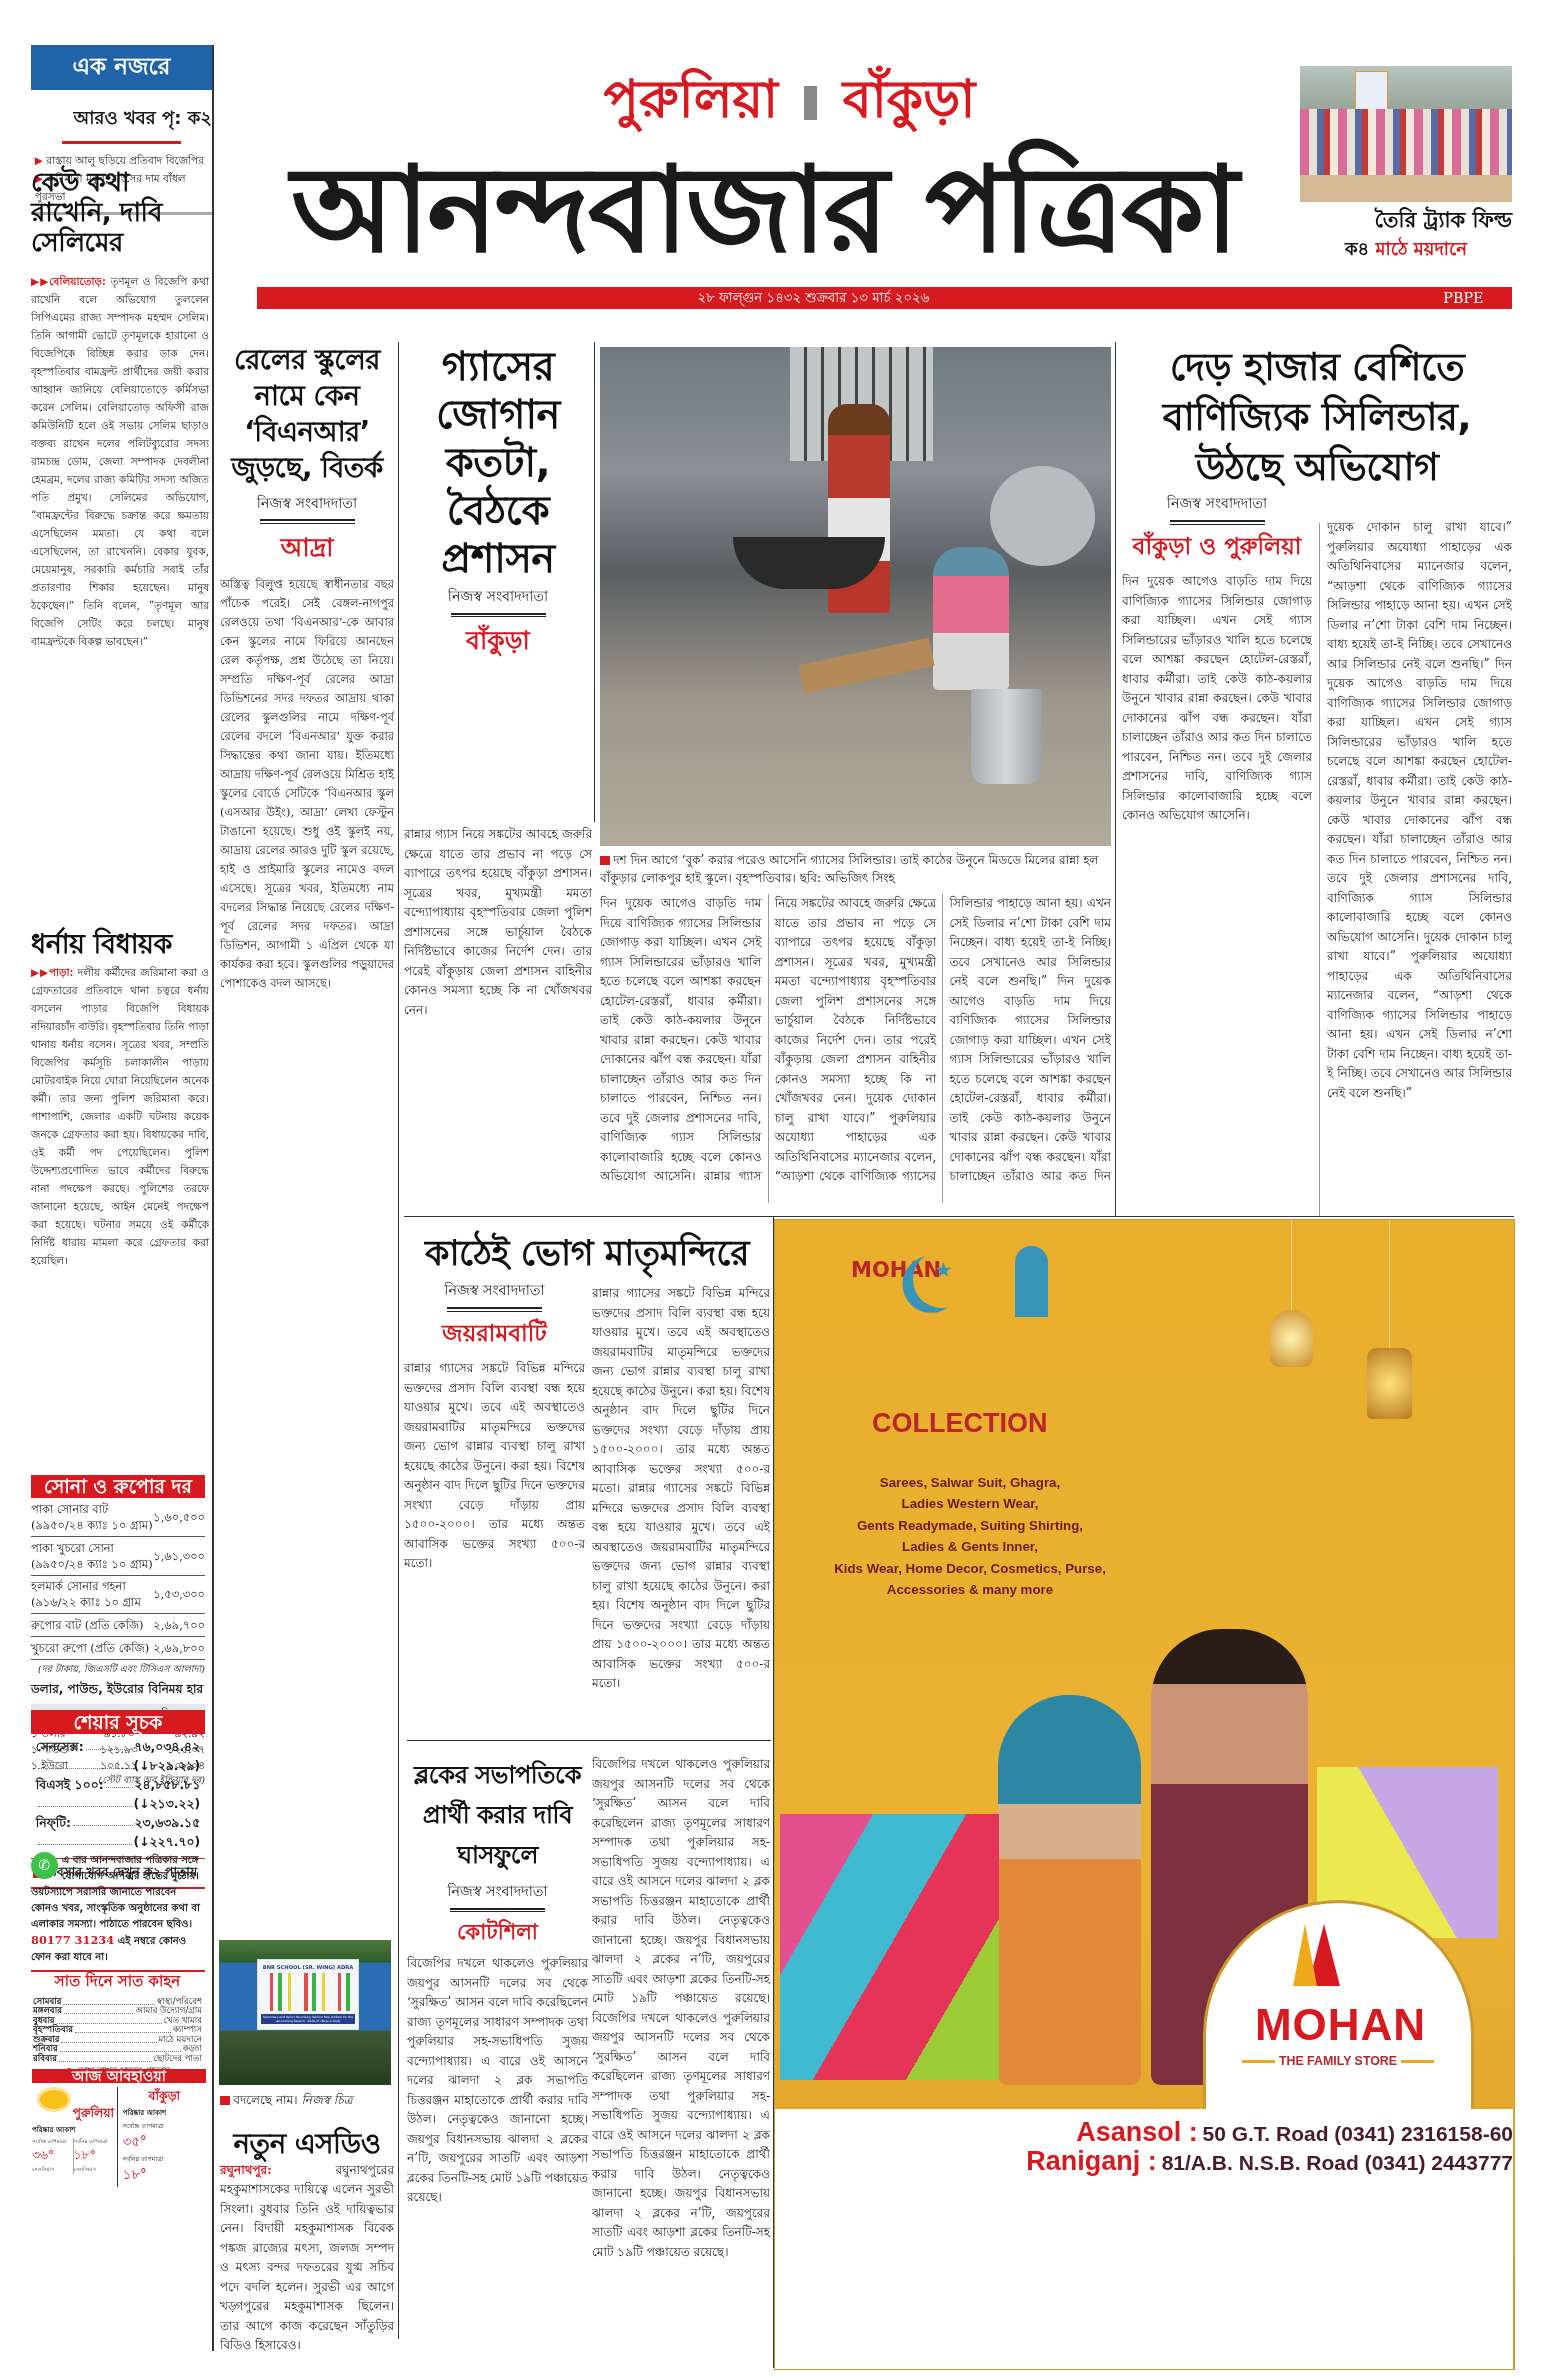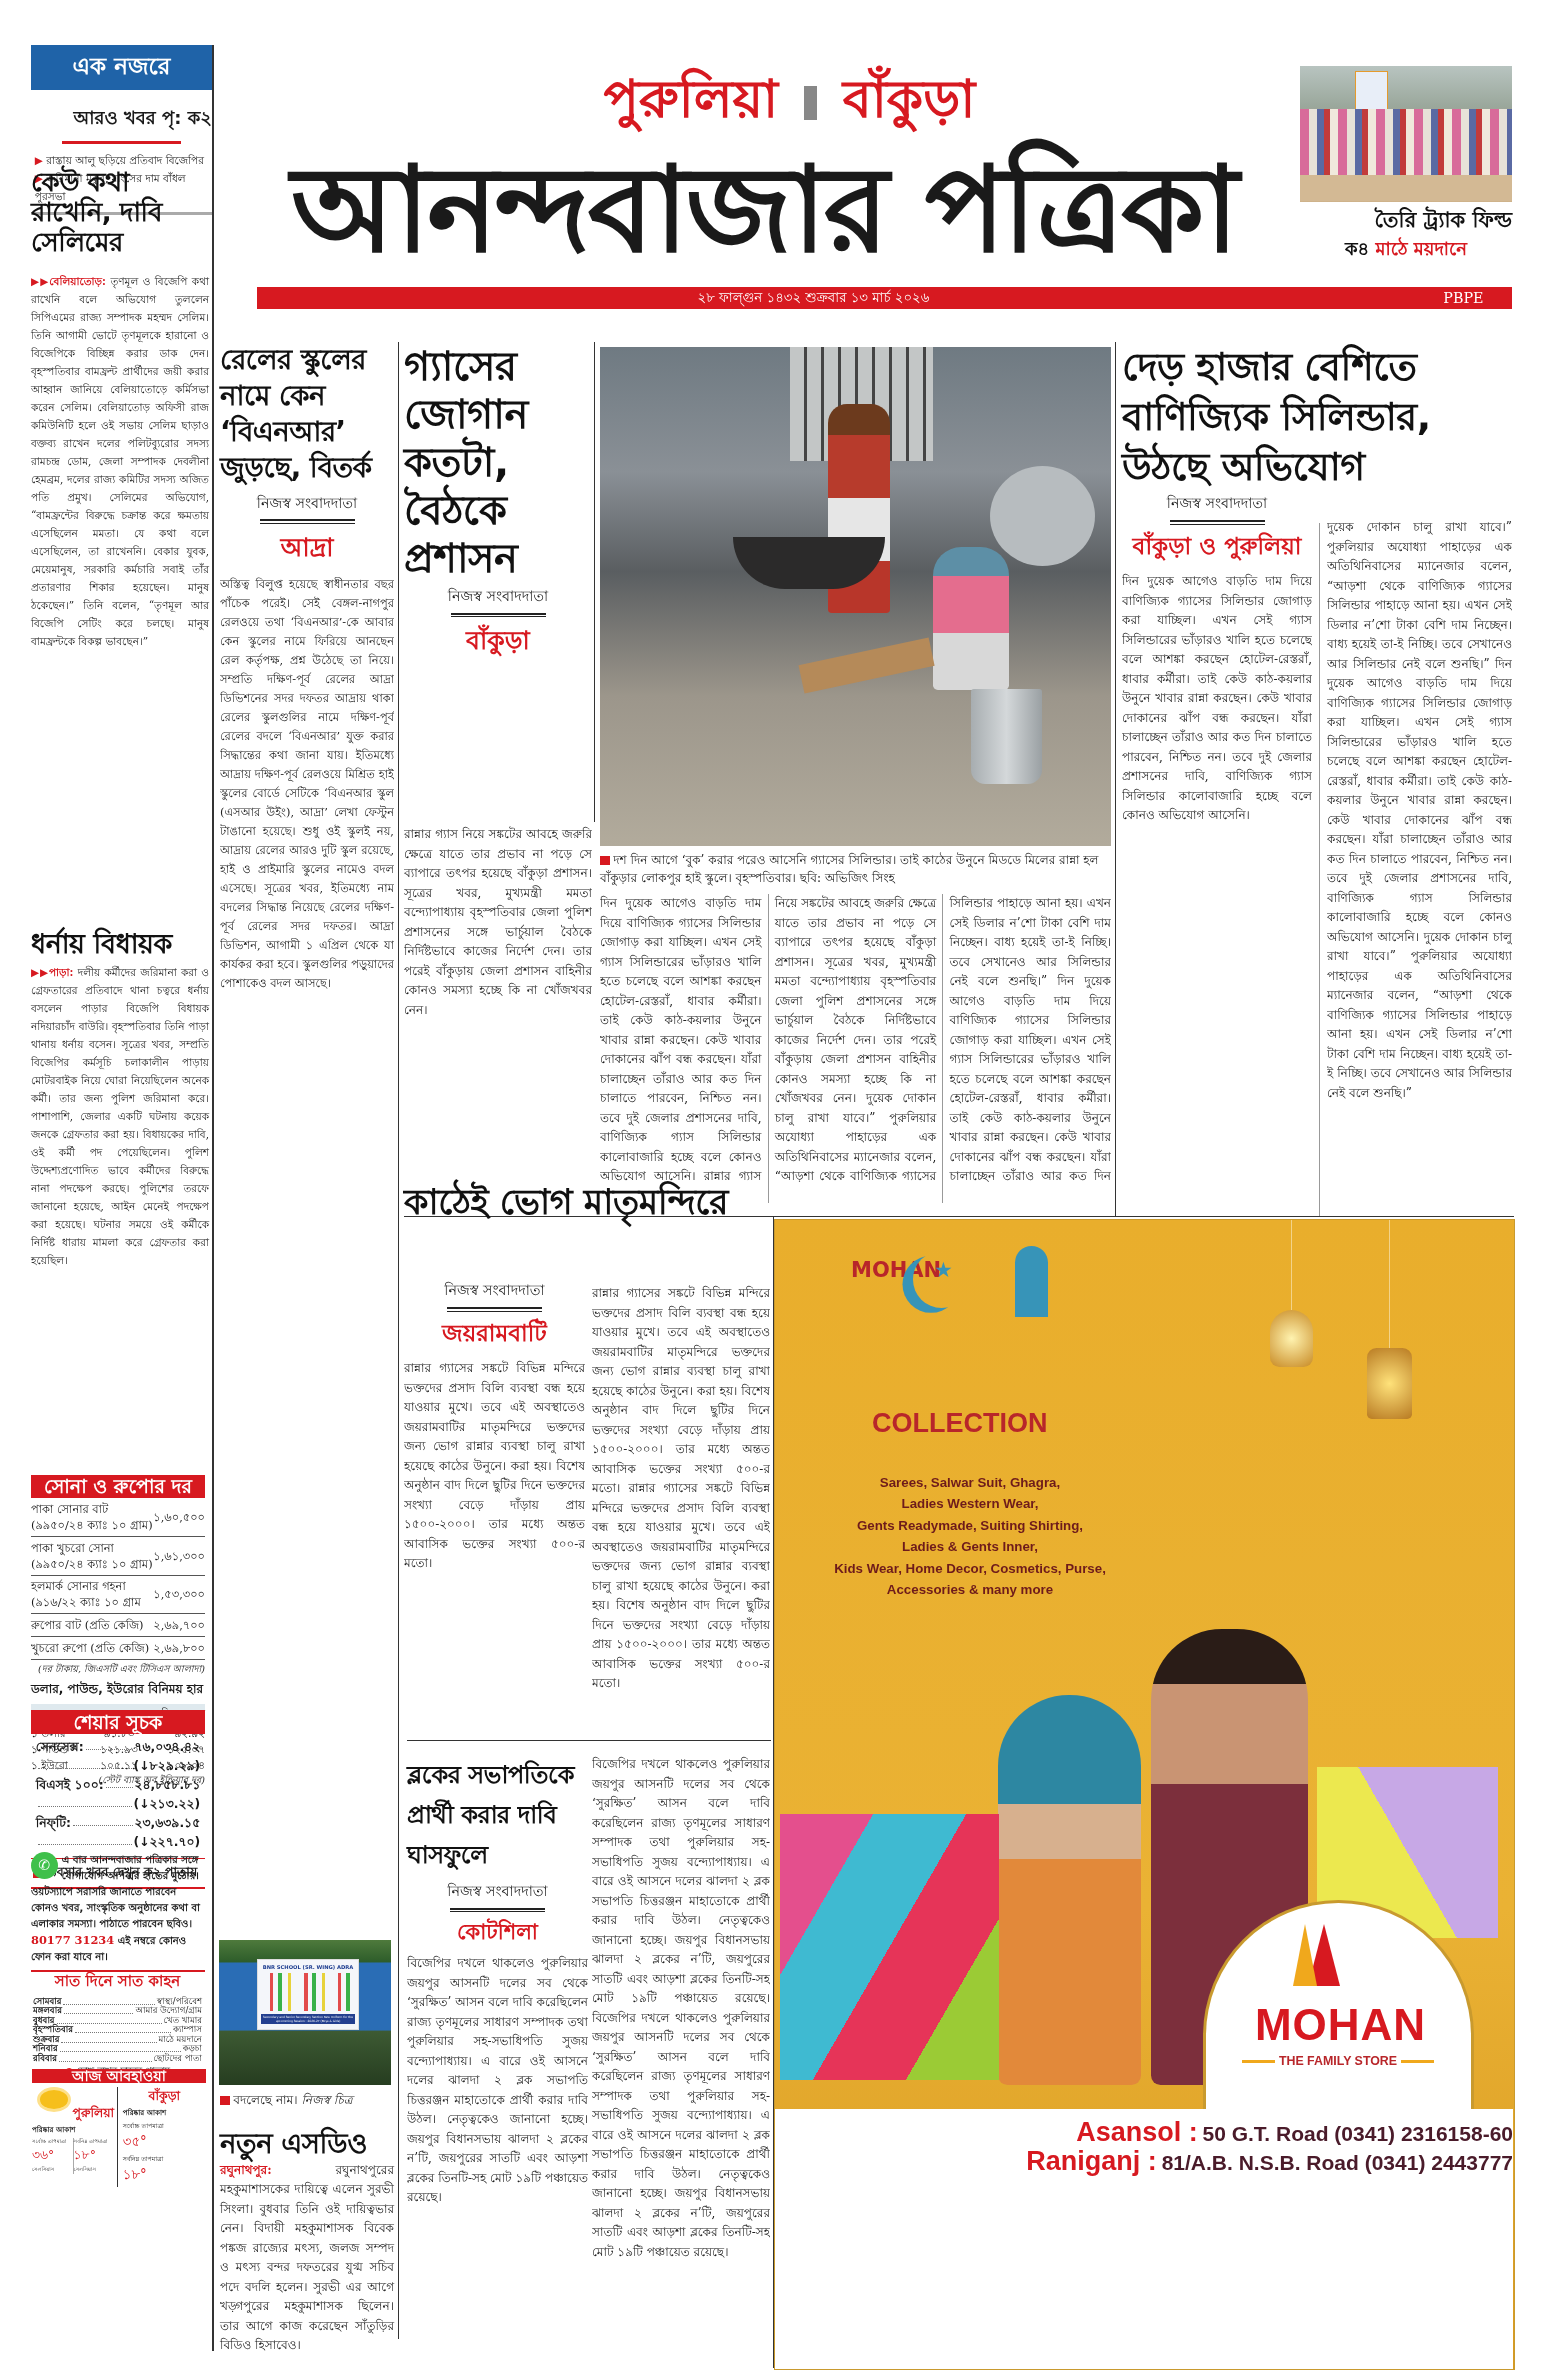--- a/index.html
+++ b/index.html
@@ -2,21 +2,21 @@
 <html style="font-size:7.6px"><head>
 <meta charset="utf-8">
 <style>
 *{box-sizing:border-box;margin:0;padding:0}
 body{width:1545px;height:2389px;background:#fff;position:relative;overflow:hidden;font-family:"DejaVu Sans",sans-serif;color:#1a1a1a}
 .abs{position:absolute}
 .red{color:#d71920}
 .rule-v{position:absolute;width:2.4px;background:#333}
 .rule-h{position:absolute;height:1.9px;background:#333}
 .body-text{font-family:"DejaVu Serif",serif;font-size:12px;line-height:19.5px;text-align:justify;color:#222}
-.head-xl{font-family:"DejaVu Sans",sans-serif;font-weight:bold;color:#111;text-align:left;letter-spacing:-0.5px}
+.head-xl{font-family:"DejaVu Sans",sans-serif;font-weight:bold;color:#111;text-align:center;letter-spacing:-0.5px}
 .byline{font-family:"DejaVu Serif",serif;font-size:14.3px;text-align:center;color:#222}
 .byline-rule{height:4.8px;border-top:2.4px solid #222;border-bottom:1px solid #222;margin:3.8px auto}
 .dateline{font-weight:bold;font-size:25px;text-align:center;color:#d71920}
 .photo{position:absolute;overflow:hidden}
 .caption{font-family:"DejaVu Serif",serif;font-size:12px;line-height:18px;color:#222}
 .sq{display:inline-block;width:9.5px;height:9.5px;background:#d71920;margin-right:3.8px;vertical-align:middle}
 
 .side-box-title{background:#1f63a8;color:#fff;font-weight:bold;font-size:25px;text-align:center;padding:3.8px 0}
 .redbar{background:#d71920;color:#fff;font-weight:bold;text-align:center}
 .rate-row{display:flex;justify-content:space-between;align-items:center;border-bottom:1px solid #555;padding:2.9px 0;font-family:"DejaVu Serif",serif;font-size:11.4px;line-height:16px}
@@ -322,21 +322,21 @@
   <div class="body-text" style="margin-top:4.8px;height:618px;overflow:hidden">দিন দুয়েক আগেও বাড়তি দাম দিয়ে বাণিজ্যিক গ্যাসের সিলিন্ডার জোগাড় করা যাচ্ছিল। এখন সেই গ্যাস সিলিন্ডারের ভাঁড়ারও খালি হতে চলেছে বলে আশঙ্কা করছেন হোটেল-রেস্তরাঁ, ধাবার কর্মীরা। তাই কেউ কাঠ-কয়লার উনুনে খাবার রান্না করছেন। কেউ খাবার দোকানের ঝাঁপ বন্ধ করছেন। যাঁরা চালাচ্ছেন তাঁরাও আর কত দিন চালাতে পারবেন, নিশ্চিত নন। তবে দুই জেলার প্রশাসনের দাবি, বাণিজ্যিক গ্যাস সিলিন্ডার কালোবাজারি হচ্ছে বলে কোনও অভিযোগ আসেনি।</div>
 </div>
 <div class="abs body-text" style="left:1327px;top:518px;width:185px;height:699px;overflow:hidden">
   <span>দুয়েক দোকান চালু রাখা যাবে।” পুরুলিয়ার অযোধ্যা পাহাড়ের এক অতিথিনিবাসের ম্যানেজার বলেন, “আড়শা থেকে বাণিজ্যিক গ্যাসের সিলিন্ডার পাহাড়ে আনা হয়। এখন সেই ডিলার ন’শো টাকা বেশি দাম নিচ্ছেন। বাধ্য হয়েই তা-ই নিচ্ছি। তবে সেখানেও আর সিলিন্ডার নেই বলে শুনছি।”</span>
   <span>দিন দুয়েক আগেও বাড়তি দাম দিয়ে বাণিজ্যিক গ্যাসের সিলিন্ডার জোগাড় করা যাচ্ছিল। এখন সেই গ্যাস সিলিন্ডারের ভাঁড়ারও খালি হতে চলেছে বলে আশঙ্কা করছেন হোটেল-রেস্তরাঁ, ধাবার কর্মীরা। তাই কেউ কাঠ-কয়লার উনুনে খাবার রান্না করছেন। কেউ খাবার দোকানের ঝাঁপ বন্ধ করছেন। যাঁরা চালাচ্ছেন তাঁরাও আর কত দিন চালাতে পারবেন, নিশ্চিত নন। তবে দুই জেলার প্রশাসনের দাবি, বাণিজ্যিক গ্যাস সিলিন্ডার কালোবাজারি হচ্ছে বলে কোনও অভিযোগ আসেনি।</span>
   <span>দুয়েক দোকান চালু রাখা যাবে।” পুরুলিয়ার অযোধ্যা পাহাড়ের এক অতিথিনিবাসের ম্যানেজার বলেন, “আড়শা থেকে বাণিজ্যিক গ্যাসের সিলিন্ডার পাহাড়ে আনা হয়। এখন সেই ডিলার ন’শো টাকা বেশি দাম নিচ্ছেন। বাধ্য হয়েই তা-ই নিচ্ছি। তবে সেখানেও আর সিলিন্ডার নেই বলে শুনছি।”</span>
 </div>
 <div class="rule-v" style="left:1319px;top:523px;height:694px;width:1px;background:#999"></div>
 
 <div class="rule-h" style="left:404px;top:1216px;width:1110px;height:1.4px"></div>
-<div class="abs" style="left:404px;top:1181px;width:366px">
+<div class="abs" style="left:404px;top:1232px;width:366px">
   <div class="head-xl" style="font-size:35px;line-height:43px">কাঠেই ভোগ মাতৃমন্দিরে</div>
 </div>
 <div class="abs" style="left:404px;top:1279px;width:181px">
   <div class="byline">নিজস্ব সংবাদদাতা</div>
   <div class="byline-rule" style="width:95px"></div>
   <div class="dateline" style="font-size:23px">জয়রামবাটি</div>
   <div class="body-text" style="margin-top:4.8px;height:361px;overflow:hidden">রান্নার গ্যাসের সঙ্কটে বিভিন্ন মন্দিরে ভক্তদের প্রসাদ বিলি ব্যবস্থা বন্ধ হয়ে যাওয়ার মুখে। তবে এই অবস্থাতেও জয়রামবাটির মাতৃমন্দিরে ভক্তদের জন্য ভোগ রান্নার ব্যবস্থা চালু রাখা হয়েছে কাঠের উনুনে। করা হয়। বিশেষ অনুষ্ঠান বাদ দিলে ছুটির দিনে ভক্তদের সংখ্যা বেড়ে দাঁড়ায় প্রায় ১৫০০-২০০০। তার মধ্যে অন্তত আবাসিক ভক্তের সংখ্যা ৫০০-র মতো।</div>
 </div>
 <div class="abs body-text" style="left:592px;top:1284px;width:178px;height:456px;overflow:hidden">
   <span>রান্নার গ্যাসের সঙ্কটে বিভিন্ন মন্দিরে ভক্তদের প্রসাদ বিলি ব্যবস্থা বন্ধ হয়ে যাওয়ার মুখে। তবে এই অবস্থাতেও জয়রামবাটির মাতৃমন্দিরে ভক্তদের জন্য ভোগ রান্নার ব্যবস্থা চালু রাখা হয়েছে কাঠের উনুনে। করা হয়। বিশেষ অনুষ্ঠান বাদ দিলে ছুটির দিনে ভক্তদের সংখ্যা বেড়ে দাঁড়ায় প্রায় ১৫০০-২০০০। তার মধ্যে অন্তত আবাসিক ভক্তের সংখ্যা ৫০০-র মতো।</span>

